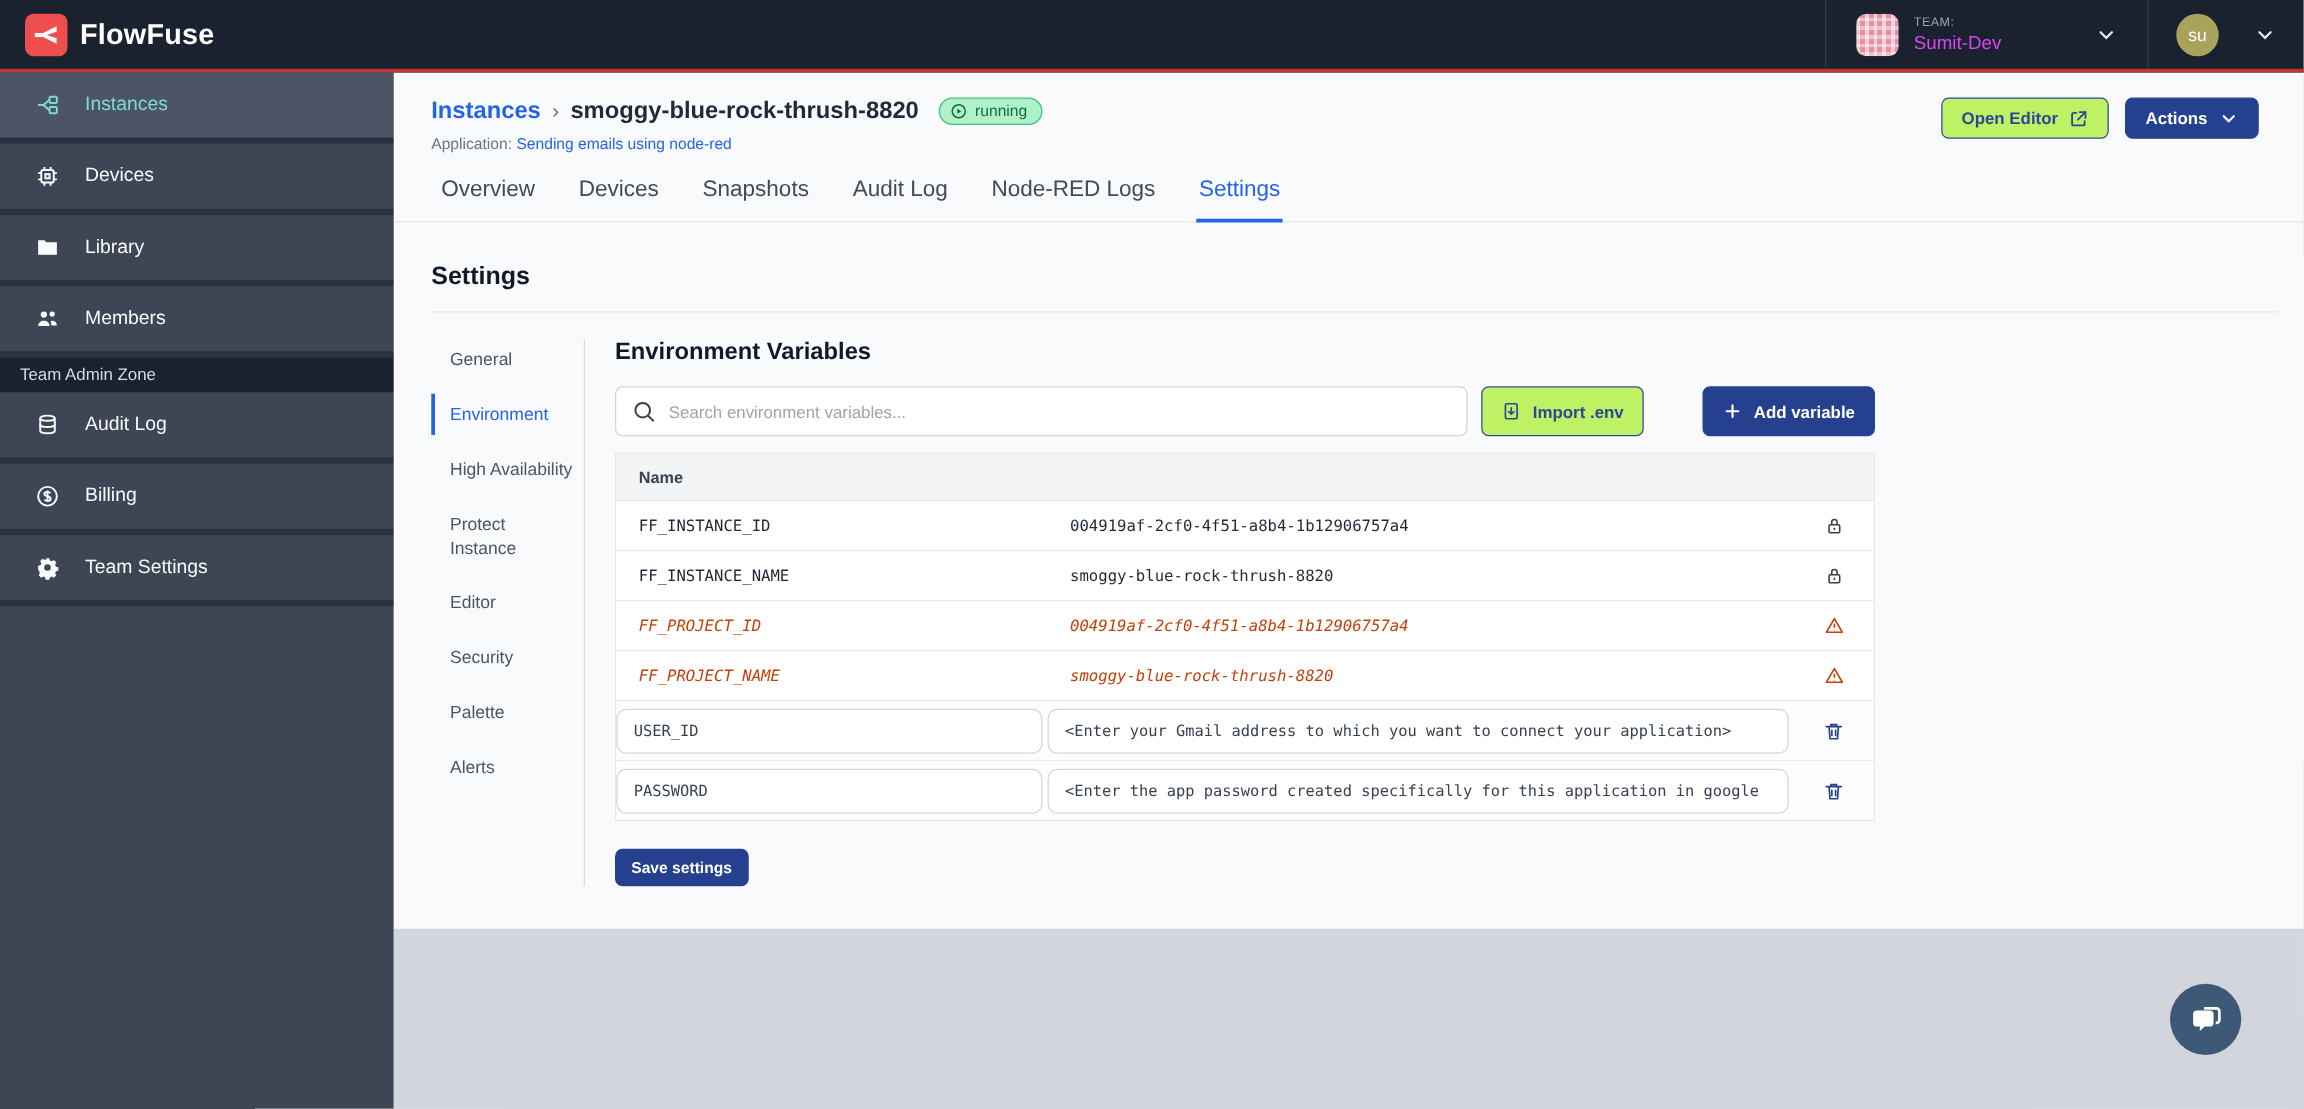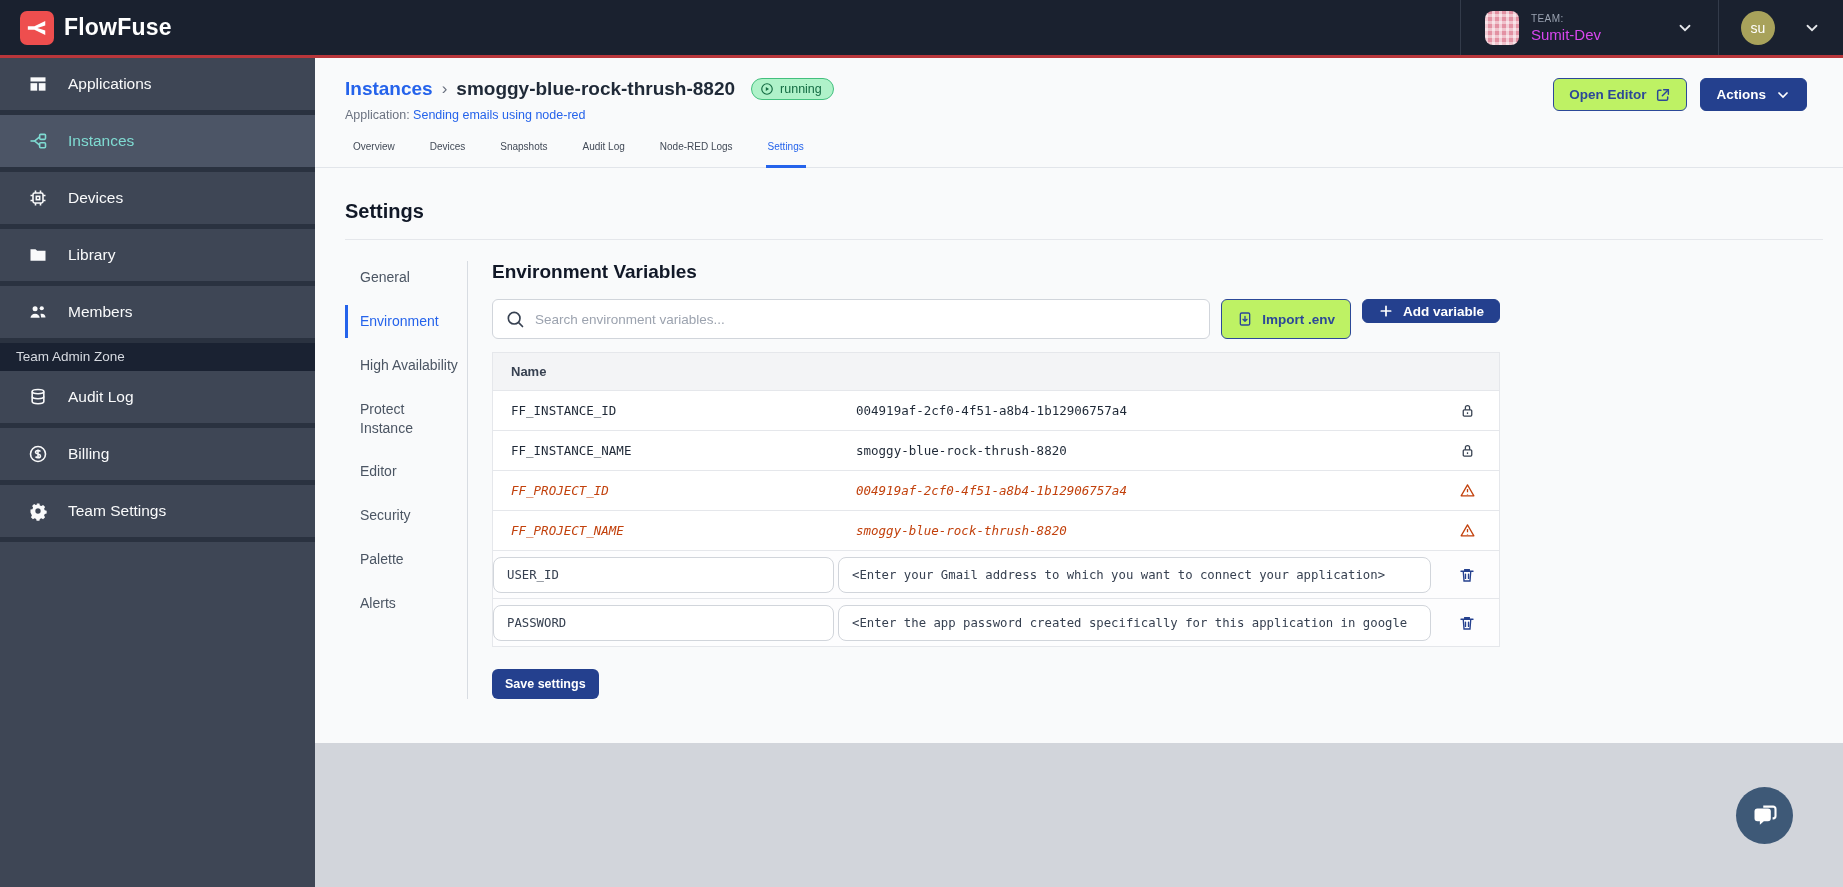--- a/index.html
+++ b/index.html
@@ -62,42 +62,42 @@
   .app-line a{ color:var(--link); text-decoration:none; cursor:pointer; }
   .head-actions{ position:absolute; right:36px; top:20px; display:flex; gap:13px; }
   .btn{ border-radius:6px; font-weight:bold; font-size:13.5px; display:inline-flex;
     align-items:center; gap:9px; padding:0 15px; height:33px; cursor:pointer;
     font-family:"Liberation Sans", sans-serif; }
   .btn svg{ width:16px; height:16px; }
   .btn-outline{ background:#bef264; border:1.5px solid #2C4898; color:#2C4898; }
   .btn-solid{ background:var(--navy); border:1.5px solid var(--navy); color:#fff; }
   .tabs-bar{ margin-top:19px; border-bottom:1px solid #E2E5EA; padding-left:36px;
     display:flex; gap:31px; }
-  .tab{ font-size:10px; color:#424A57; padding:0 2px 13px; cursor:pointer;
+  .tab{ font-size:18px; color:#424A57; padding:0 2px 13px; cursor:pointer;
     border-bottom:3px solid transparent; margin-bottom:-1px; }
   .tab.active{ color:var(--link); border-bottom-color:var(--link); }
   
   .settings-wrap{ padding:32px 20px 0 30px; }
   .settings-title{ font-size:20px; color:#111827; font-weight:bold; }
   .hr{ height:1px; background:#E5E7EB; margin-top:16px; }
   .settings-body{ display:flex; margin-top:21px; }
   .snav{ width:123px; border-right:1px solid #D8DCE2; padding-bottom:30px; min-height:410px; }
   .snav-item{ font-size:14px; color:#4B5563; padding:7px 8px 7px 12px; margin-bottom:11px;
     border-left:3px solid transparent; line-height:1.35; cursor:pointer; }
   .snav-item.active{ color:var(--link); border-left-color:var(--link); }
   .scontent{ margin-left:24px; width:1008px; }
   .section-title{ font-size:19px; font-weight:bold; color:#111827; }
   .controls{ display:flex; gap:11px; margin-top:16px; }
   .search{ flex:1; position:relative; }
   .search input{ width:100%; height:40px; border:1px solid #D1D5DB; border-radius:6px;
     padding:0 12px 0 42px; font-size:13.5px; color:#374151; background:#fff; outline:none;
     font-family:"Liberation Sans", sans-serif; }
   .search input::placeholder{ color:#9CA3AF; }
   .search .mag{ position:absolute; left:13px; top:10px; width:20px; height:20px; color:#374151; }
-  .btn-import{ height:40px; } .btn-add{ height:24px; }
+  .btn-import{ height:40px; } .btn-add{ height:40px;margin-left:36px; }
   .env-table{ margin-top:13px; border:1px solid #E5E7EB; border-bottom:none; }
   .t-head{ display:grid; grid-template-columns:345px 1fr 64px; background:#F3F4F6; height:38px;
     align-items:center; font-size:13px; font-weight:bold; color:#374151;
     border-bottom:1px solid #E5E7EB; }
   .t-head .c{ padding-left:18px; }
   .t-row{ display:grid; grid-template-columns:345px 1fr 64px; min-height:40px; align-items:center;
     background:#fff; border-bottom:1px solid #E5E7EB;
     font-family:"DejaVu Sans Mono", monospace; font-size:12.5px; color:#1F2937; }
   .t-row .c{ padding-left:18px; }
   .t-row.warn{ color:var(--warn); font-style:italic; }
@@ -146,30 +146,20 @@
       <div class="user-avatar">su</div>
       <svg class="chev" viewBox="0 0 24 24" fill="none" stroke="currentColor" stroke-width="2.4" stroke-linecap="round">
           <path d="M6 9l6 6 6-6"></path>
         </svg>
     </div>
   </div>
 </header>
 
 <nav class="sidebar">
   <div id="side-main">
-      <div class="side-item">
-        <span class="side-icon">
-          <svg viewBox="0 0 24 24" fill="currentColor">
-            <path d="M3 4h18v5H3z"></path>
-            <path d="M3 11h8v9H3z"></path>
-            <path d="M13 11h8v9h-8z"></path>
-          </svg>
-        </span>
-        <span>Applications</span>
-      </div>
       <div class="side-item active">
         <span class="side-icon">
           <svg viewBox="0 0 24 24" fill="none" stroke="currentColor" stroke-width="1.9">
             <path d="M3 12h5"></path>
             <path d="M14 7l-6 5 6 5"></path>
             <rect x="14" y="4" width="7" height="6" rx="1.2"></rect>
             <rect x="14" y="14" width="7" height="6" rx="1.2"></rect>
           </svg>
         </span>
         <span>Instances</span>

